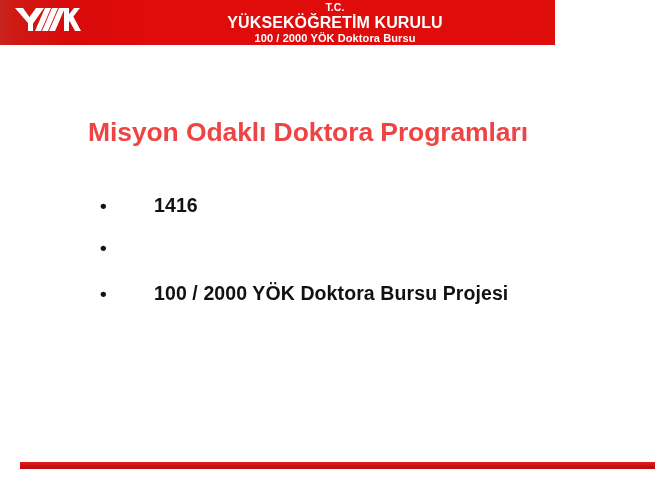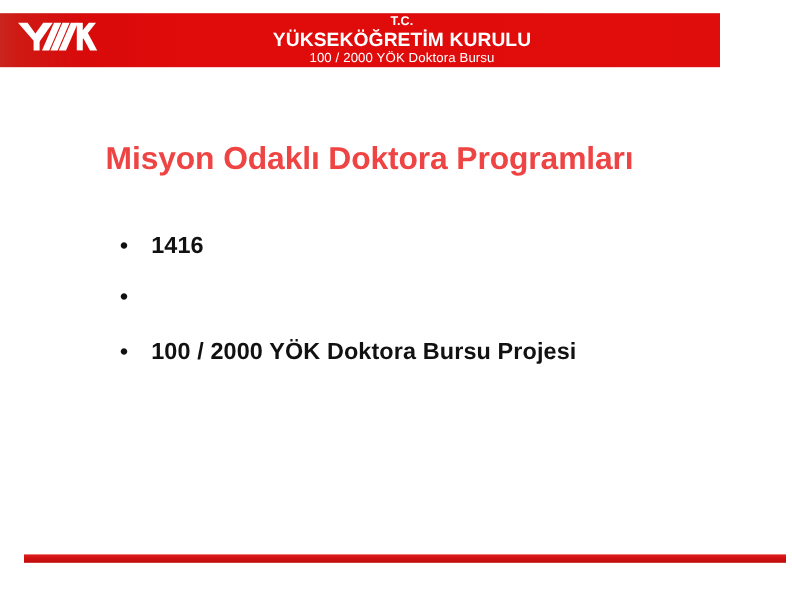--- a/index.html
+++ b/index.html
@@ -20,30 +20,29 @@
     width: 660px;
     height: 495px;
     background: #ffffff;
   }
 
   
   .header-band {
     position: absolute;
     left: 0;
     top: 0;
-    width: 600px;
+    width: 555px;
     height: 45px;
     background: linear-gradient(90deg,
                 #c9251f 0px,
                 #cf1a14 14px,
                 #d80a0a 70px,
                 #e00b0b 150px,
                 #e00d0d 100%);
     overflow: hidden;
-    margin-top: 11px;
   }
 
   .header-logo {
     position: absolute;
     left: 14px;
     top: 4px;
     width: 68px;
     height: 38px;
   }
   .header-logo svg {
@@ -69,21 +68,21 @@
     margin-top: 1px;
   }
   .hdr-line2 {
     font-size: 16px;
     font-weight: bold;
     letter-spacing: 0.1px;
     margin-top: 2px;
   }
   .hdr-line3 {
     font-size: 11px;
-    font-weight: normal;
+    font-weight: bold;
     letter-spacing: 0.1px;
     margin-top: 2px;
   }
 
   
   .slide-title {
     position: absolute;
     left: 88px;
     top: 117px;
     width: 520px;
@@ -117,20 +116,21 @@
   .bullet-dot {
     display: inline-block;
     width: 26px;
     flex: 0 0 26px;
     font-size: 19px;
     line-height: 1;
     color: #111111;
   }
   .bullet-text {
     display: inline-block;
+    margin-left: 28px;
   }
 
   
   .footer-rule {
     position: absolute;
     left: 20px;
     top: 462px;
     width: 635px;
     height: 7px;
     background: linear-gradient(180deg, #e02020 0%, #cf1010 45%, #c00b0b 100%);

